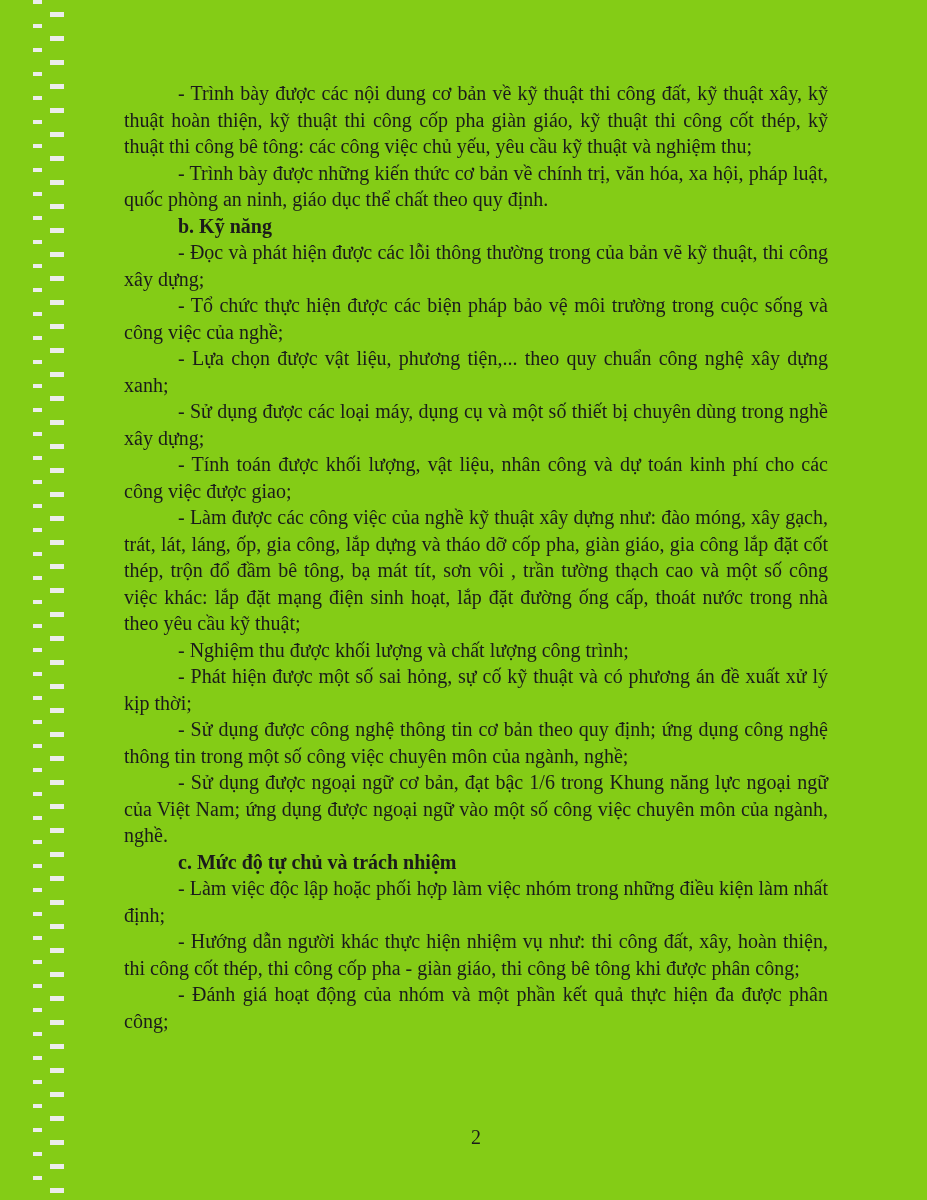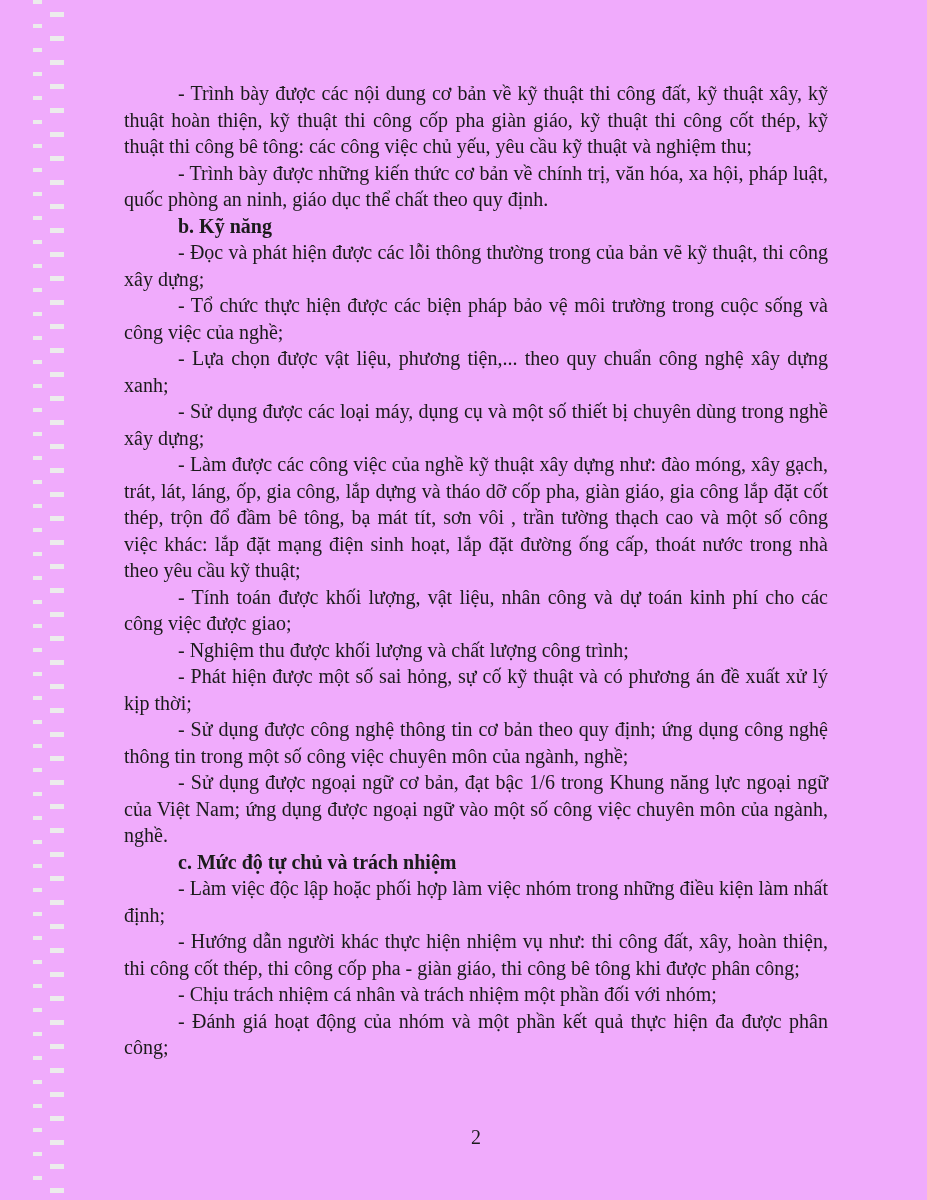--- a/index.html
+++ b/index.html
@@ -4,21 +4,21 @@
 <style>
   html, body {
     margin: 0;
     padding: 0;
     background: #ffffff;
   }
   .page {
     position: relative;
     width: 927px;
     height: 1200px;
-    background: #f0abfc;
+    background: #84cc16;
     overflow: hidden;
     font-family: "Liberation Serif", "DejaVu Serif", serif;
     color: #1b1b1b;
   }
   
   .edge-col {
     position: absolute;
     top: 0;
     bottom: 0;
   }
@@ -69,28 +69,27 @@
   <div class="edge-col c2"></div>
 
   <div class="content">
     <p>- Trình bày được các nội dung cơ bản về kỹ thuật thi công đất, kỹ thuật xây, kỹ thuật hoàn thiện, kỹ thuật thi công cốp pha giàn giáo, kỹ thuật thi công cốt thép, kỹ thuật thi công bê tông: các công việc chủ yếu, yêu cầu kỹ thuật và nghiệm thu;</p>
     <p>- Trình bày được những kiến thức cơ bản về chính trị, văn hóa, xa hội, pháp luật, quốc phòng an ninh, giáo dục thể chất theo quy định.</p>
     <p class="heading">b. Kỹ năng</p>
     <p>- Đọc và phát hiện được các lỗi thông thường trong của bản vẽ kỹ thuật, thi công xây dựng;</p>
     <p>- Tổ chức thực hiện được các biện pháp bảo vệ môi trường trong cuộc sống và công việc của nghề;</p>
     <p>- Lựa chọn được vật liệu, phương tiện,... theo quy chuẩn công nghệ xây dựng xanh;</p>
     <p>- Sử dụng được các loại máy, dụng cụ và một số thiết bị chuyên dùng trong nghề xây dựng;</p>
+    <p>- Tính toán được khối lượng, vật liệu, nhân công và dự toán kinh phí cho các công việc được giao;</p>
     <p>- Làm được các công việc của nghề kỹ thuật xây dựng như: đào móng, xây gạch, trát, lát, láng, ốp, gia công, lắp dựng và tháo dỡ cốp pha, giàn giáo, gia công lắp đặt cốt thép, trộn đổ đầm bê tông, bạ mát tít, sơn vôi , trần tường thạch cao và một số công việc khác: lắp đặt mạng điện sinh hoạt, lắp đặt đường ống cấp, thoát nước trong nhà theo yêu cầu kỹ thuật;</p>
-    <p>- Tính toán được khối lượng, vật liệu, nhân công và dự toán kinh phí cho các công việc được giao;</p>
     <p>- Nghiệm thu được khối lượng và chất lượng công trình;</p>
     <p>- Phát hiện được một số sai hỏng, sự cố kỹ thuật và có phương án đề xuất xử lý kịp thời;</p>
     <p>- Sử dụng được công nghệ thông tin cơ bản theo quy định; ứng dụng công nghệ thông tin trong một số công việc chuyên môn của ngành, nghề;</p>
     <p>- Sử dụng được ngoại ngữ cơ bản, đạt bậc 1/6 trong Khung năng lực ngoại ngữ của Việt Nam; ứng dụng được ngoại ngữ vào một số công việc chuyên môn của ngành, nghề.</p>
     <p class="heading">c. Mức độ tự chủ và trách nhiệm</p>
     <p>- Làm việc độc lập hoặc phối hợp làm việc nhóm trong những điều kiện làm nhất định;</p>
     <p>- Hướng dẫn người khác thực hiện nhiệm vụ như: thi công đất, xây, hoàn thiện, thi công cốt thép, thi công cốp pha - giàn giáo, thi công bê tông khi được phân công;</p>
-    <p>- Chịu trách nhiệm cá nhân và trách nhiệm một phần đối với nhóm;</p>
     <p>- Đánh giá hoạt động của nhóm và một phần kết quả thực hiện đa được phân công;</p>
   </div>
 
   <div class="page-num">2</div>
 
 </div>
 
 </body></html>

